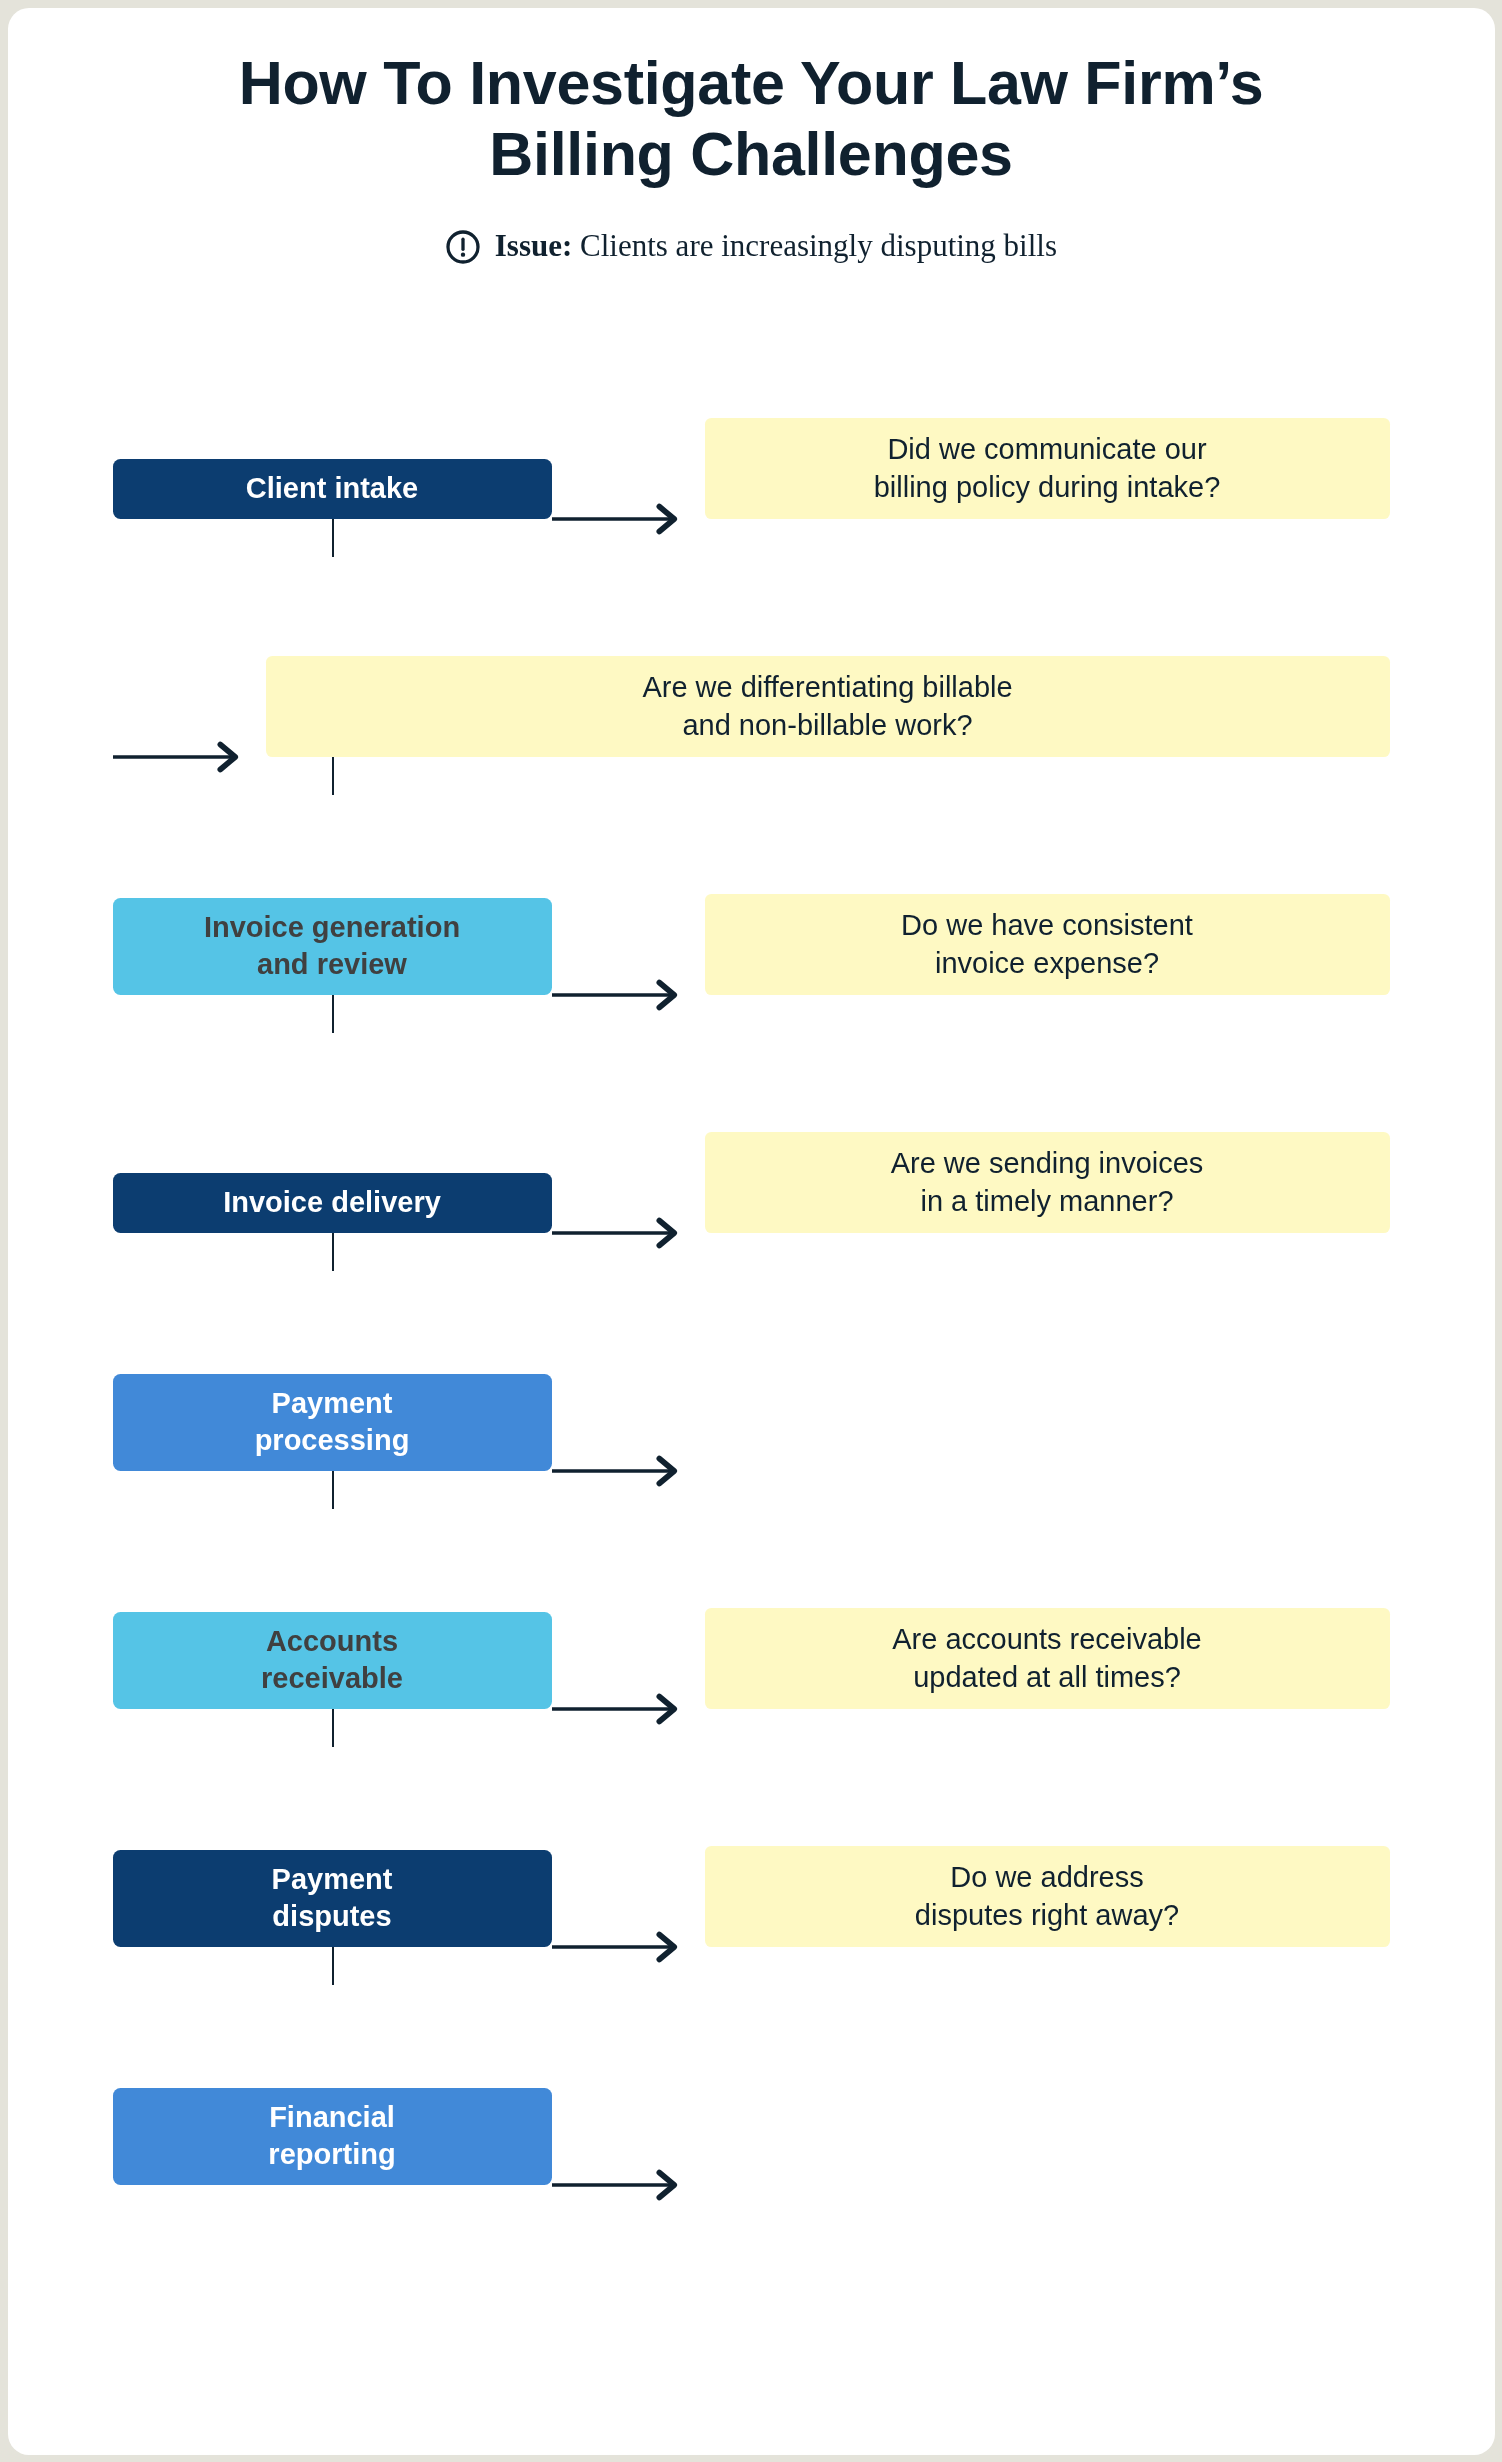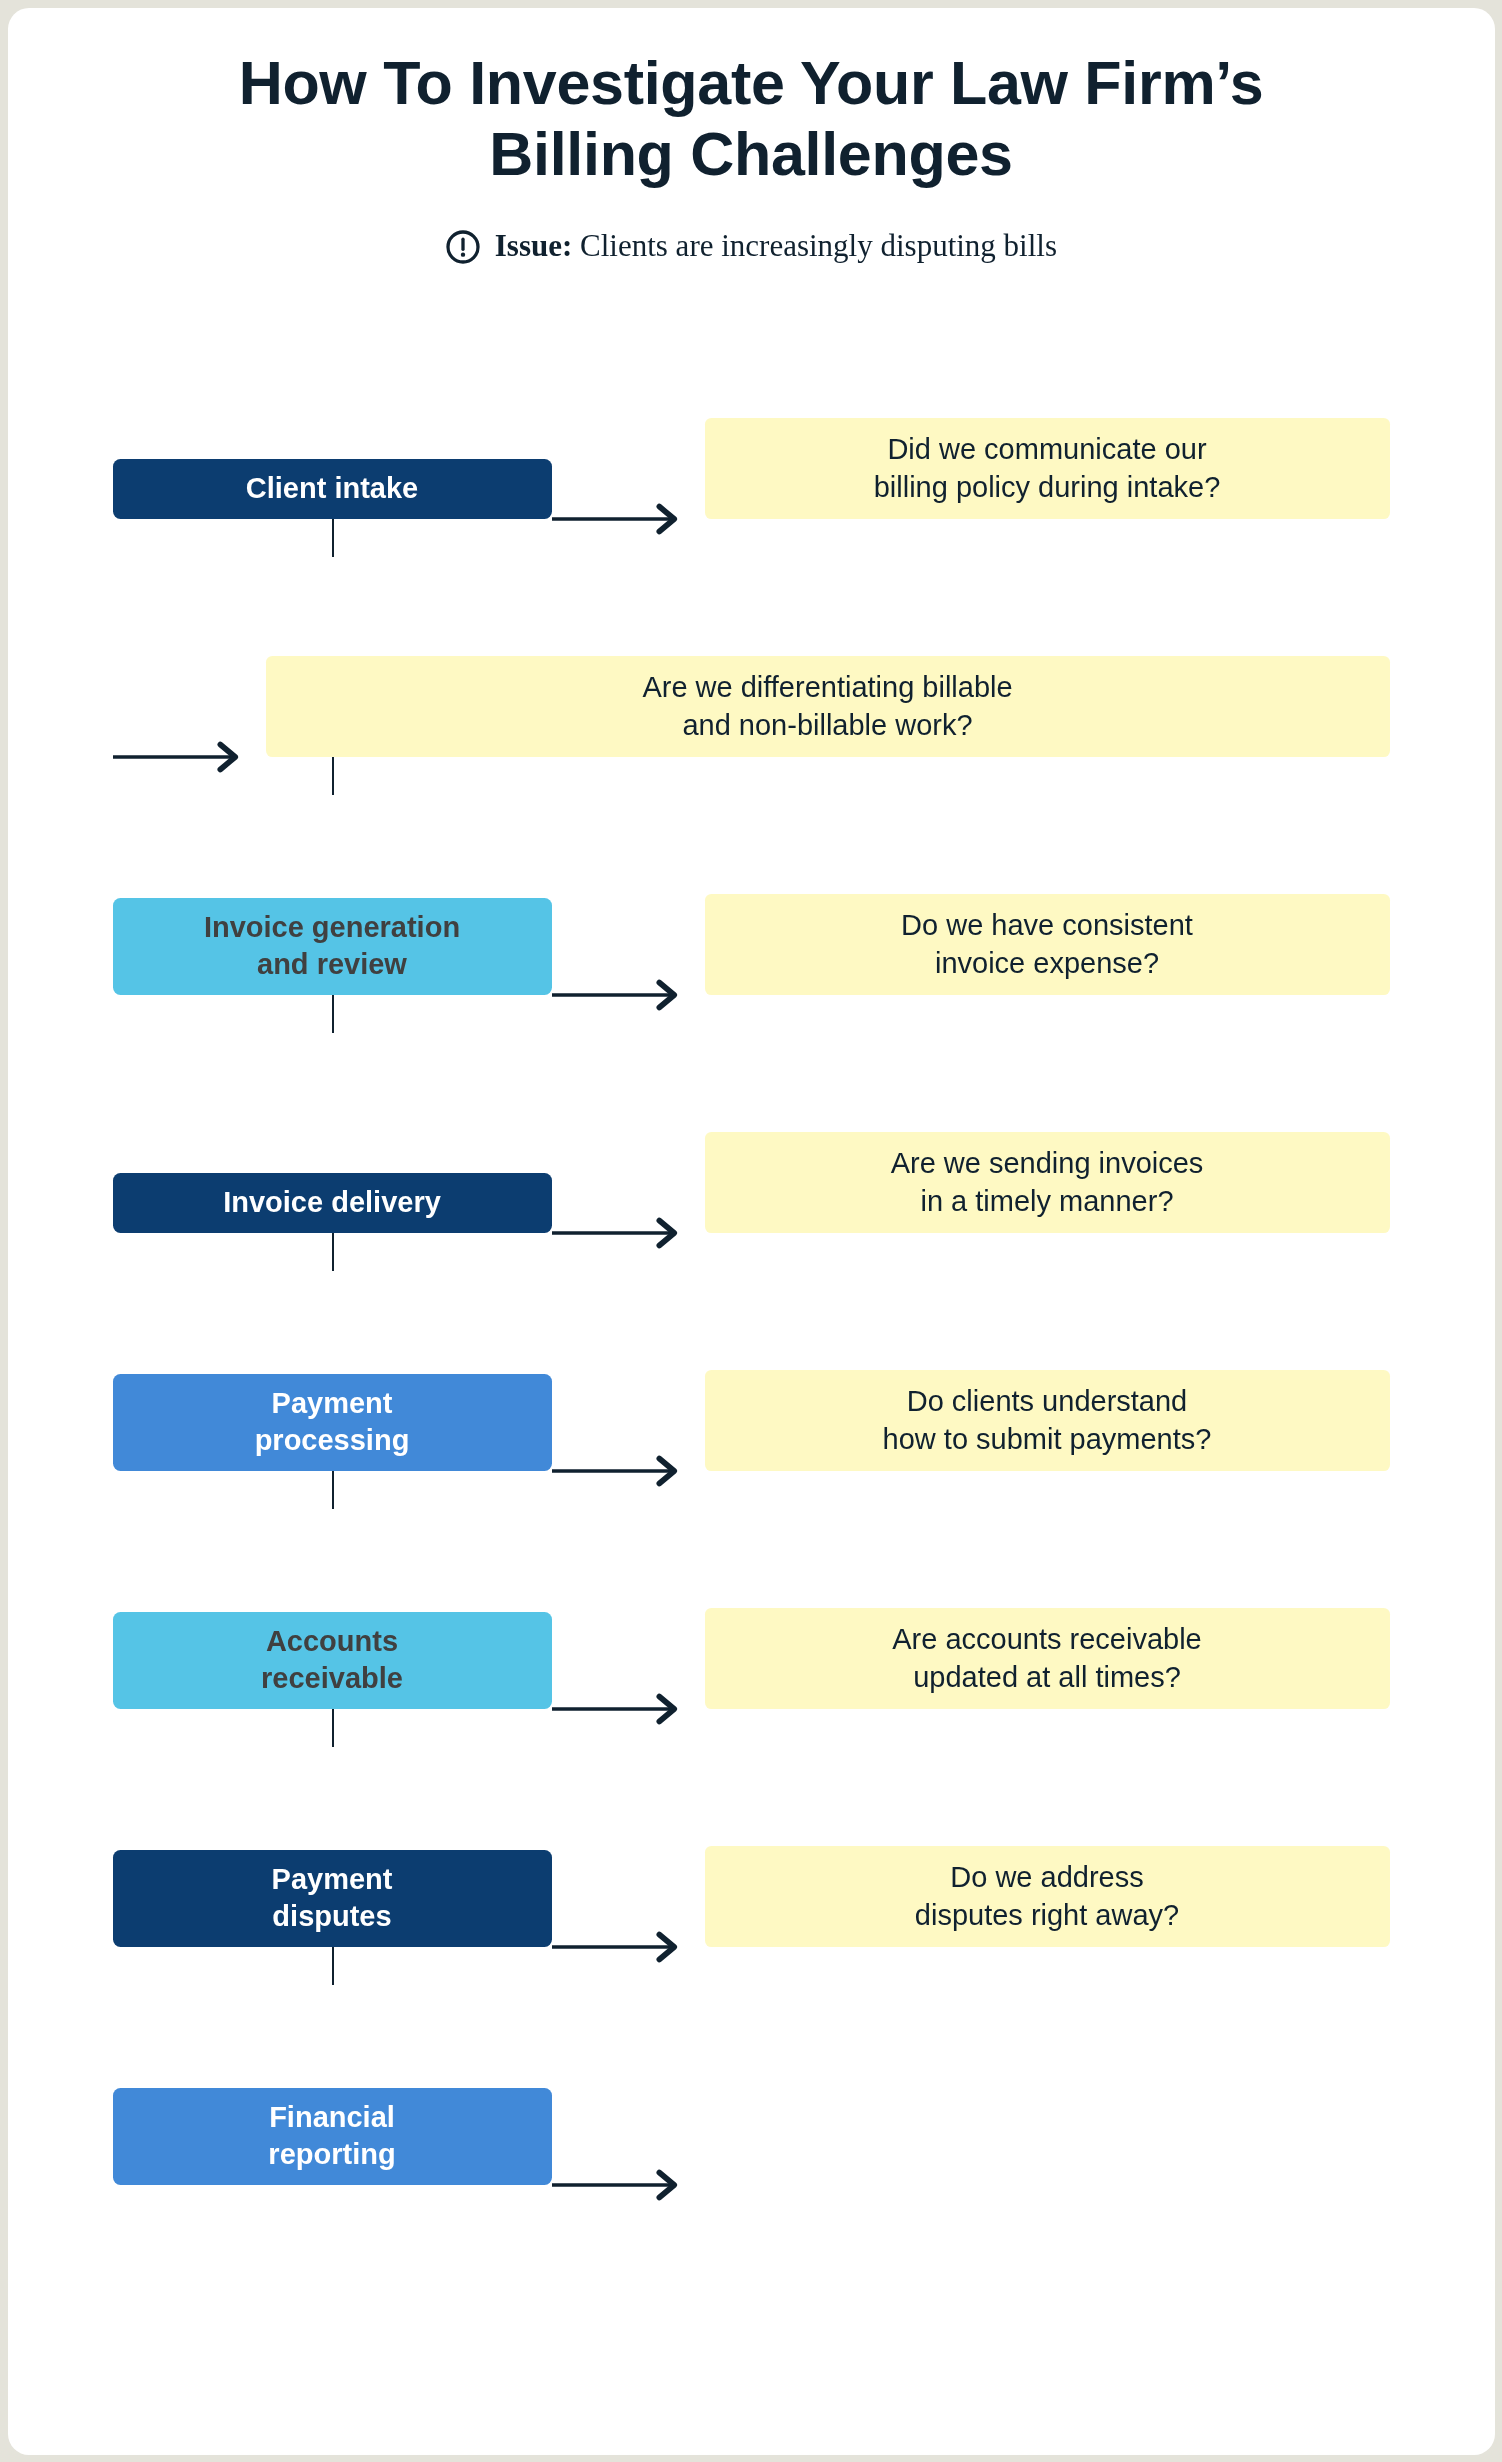--- a/index.html
+++ b/index.html
@@ -271,24 +271,20 @@
 processing</span>
       </div>
       <div class="arrow-gap">
         <span class="arrow">
           <svg viewBox="0 0 210 60" width="131" height="38" aria-hidden="true">
             <line x1="0" y1="30" x2="192" y2="30" stroke="currentColor" stroke-width="6"></line>
             <polyline points="172,10 196,30 172,50" fill="none" stroke="currentColor" stroke-width="9" stroke-linecap="round" stroke-linejoin="round"></polyline>
           </svg>
         </span>
       </div>
-      <div class="question-box">
-        <span class="question-text">Do clients understand
-how to submit payments?</span>
-      </div>
     </div>
 
     <div class="flow-row">
       <div class="connector"></div>
       <div class="stage-box c-cyan">
         <span class="stage-label">Accounts
 receivable</span>
       </div>
       <div class="arrow-gap">
         <span class="arrow">

